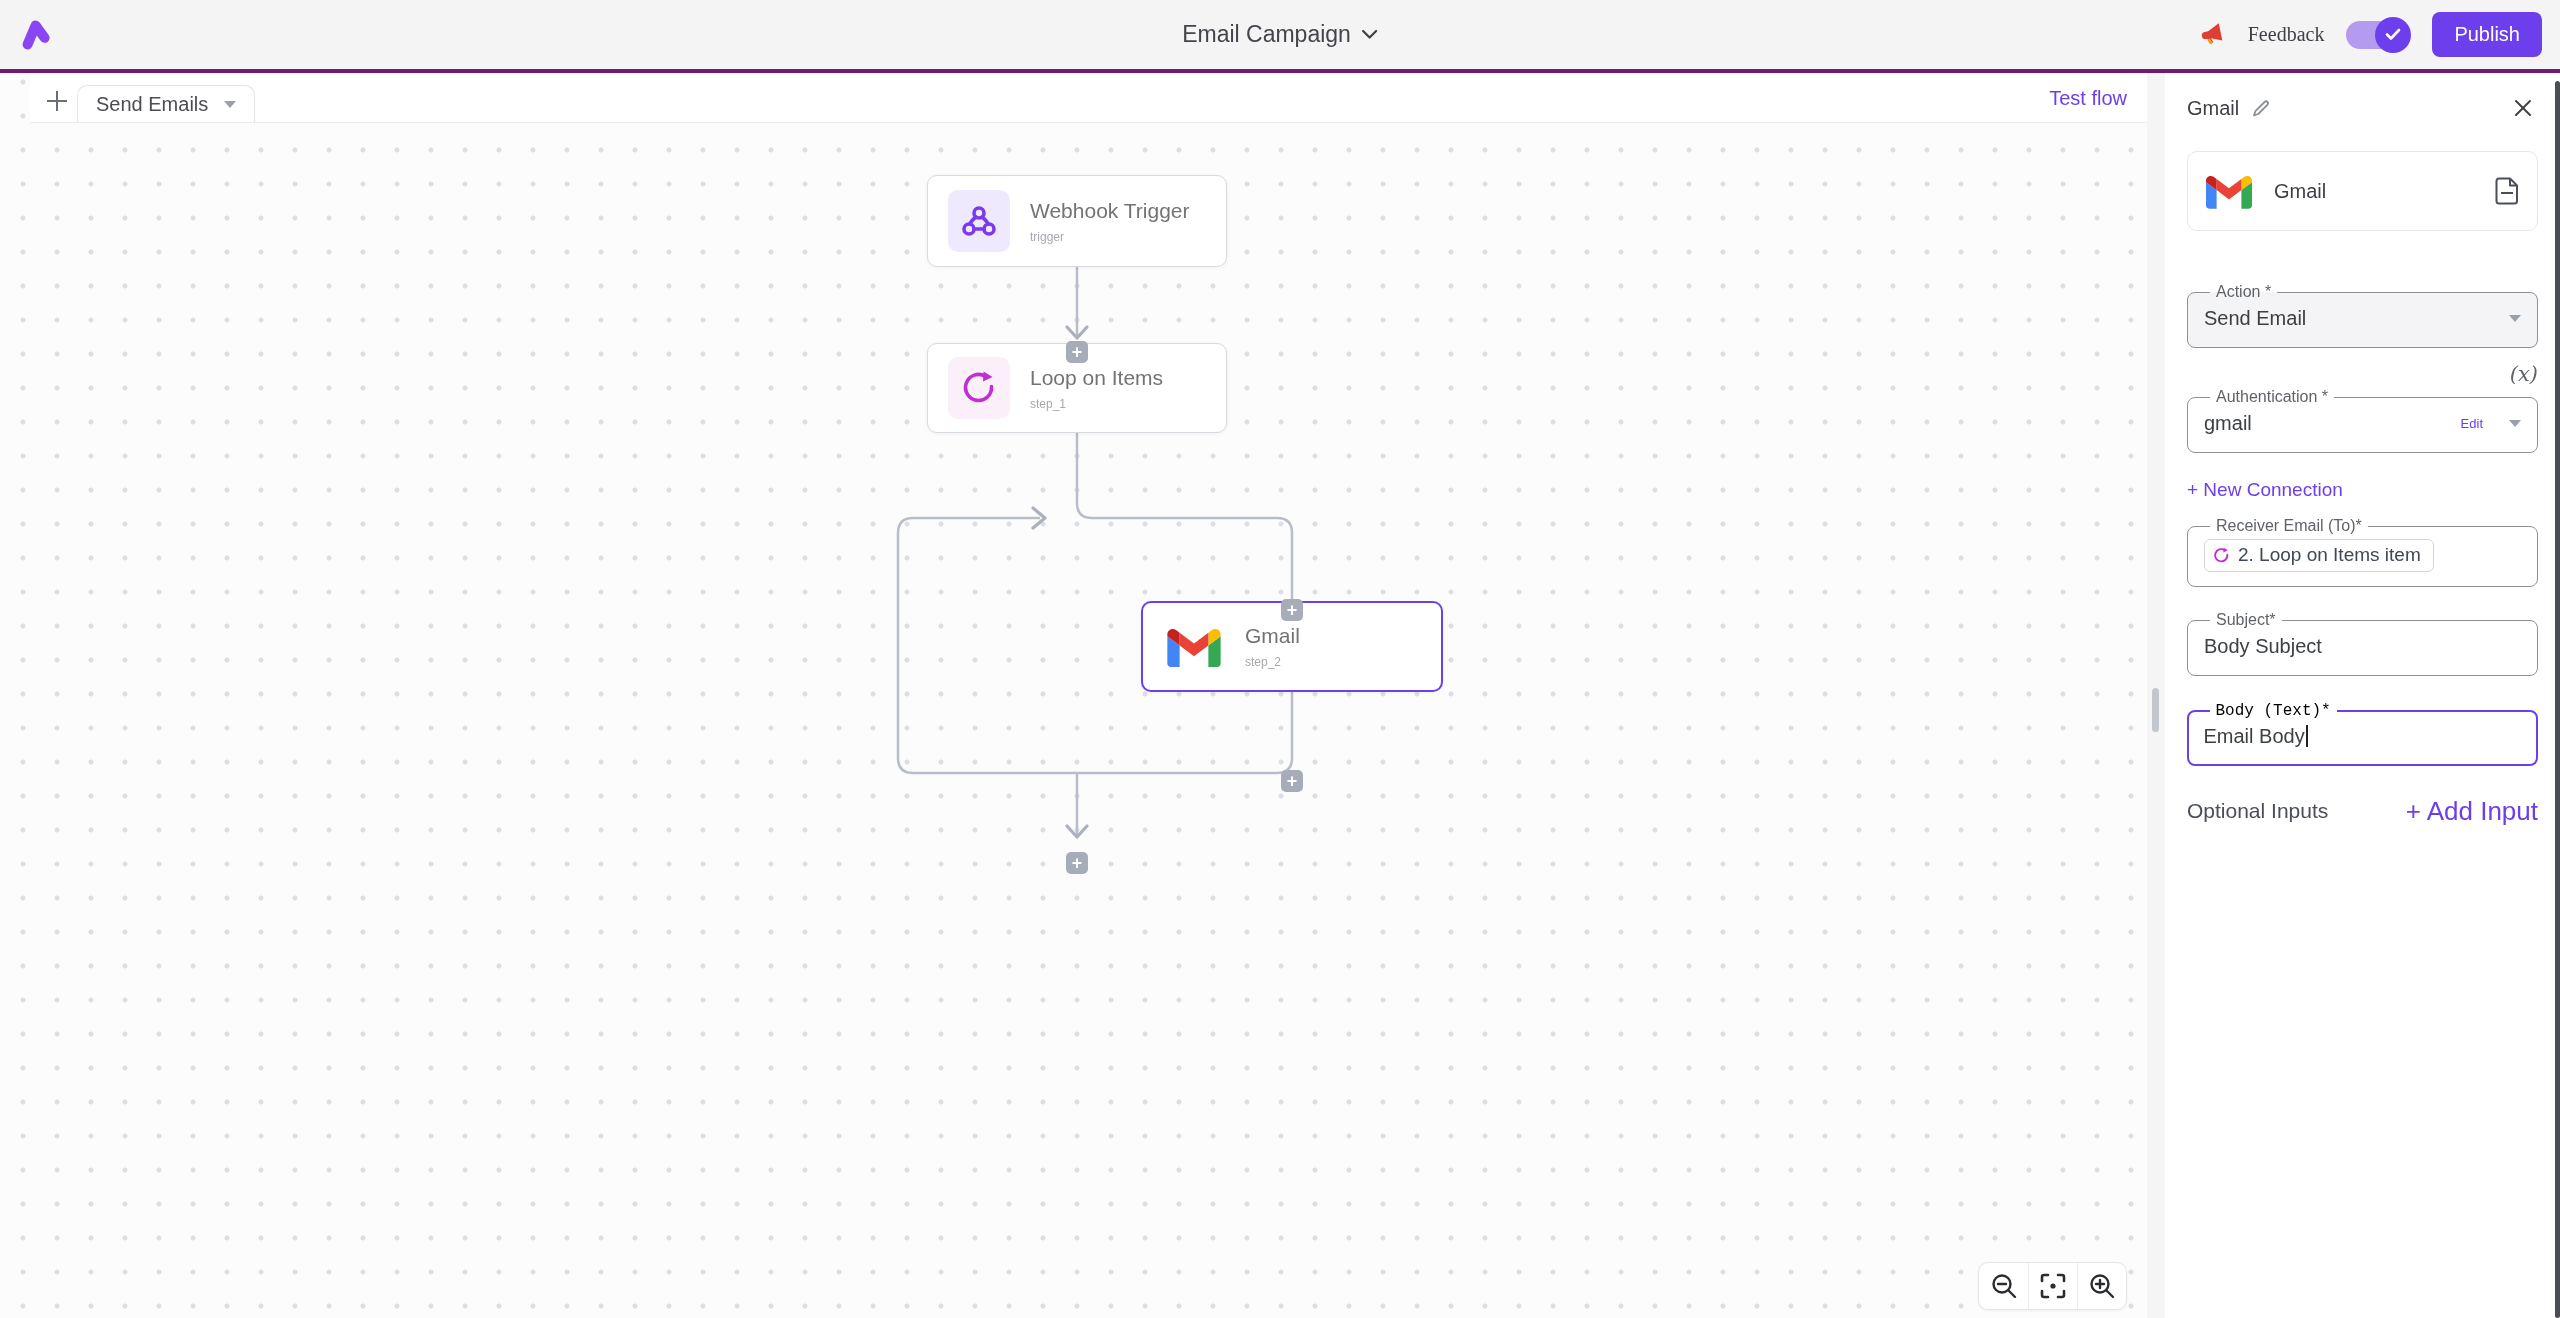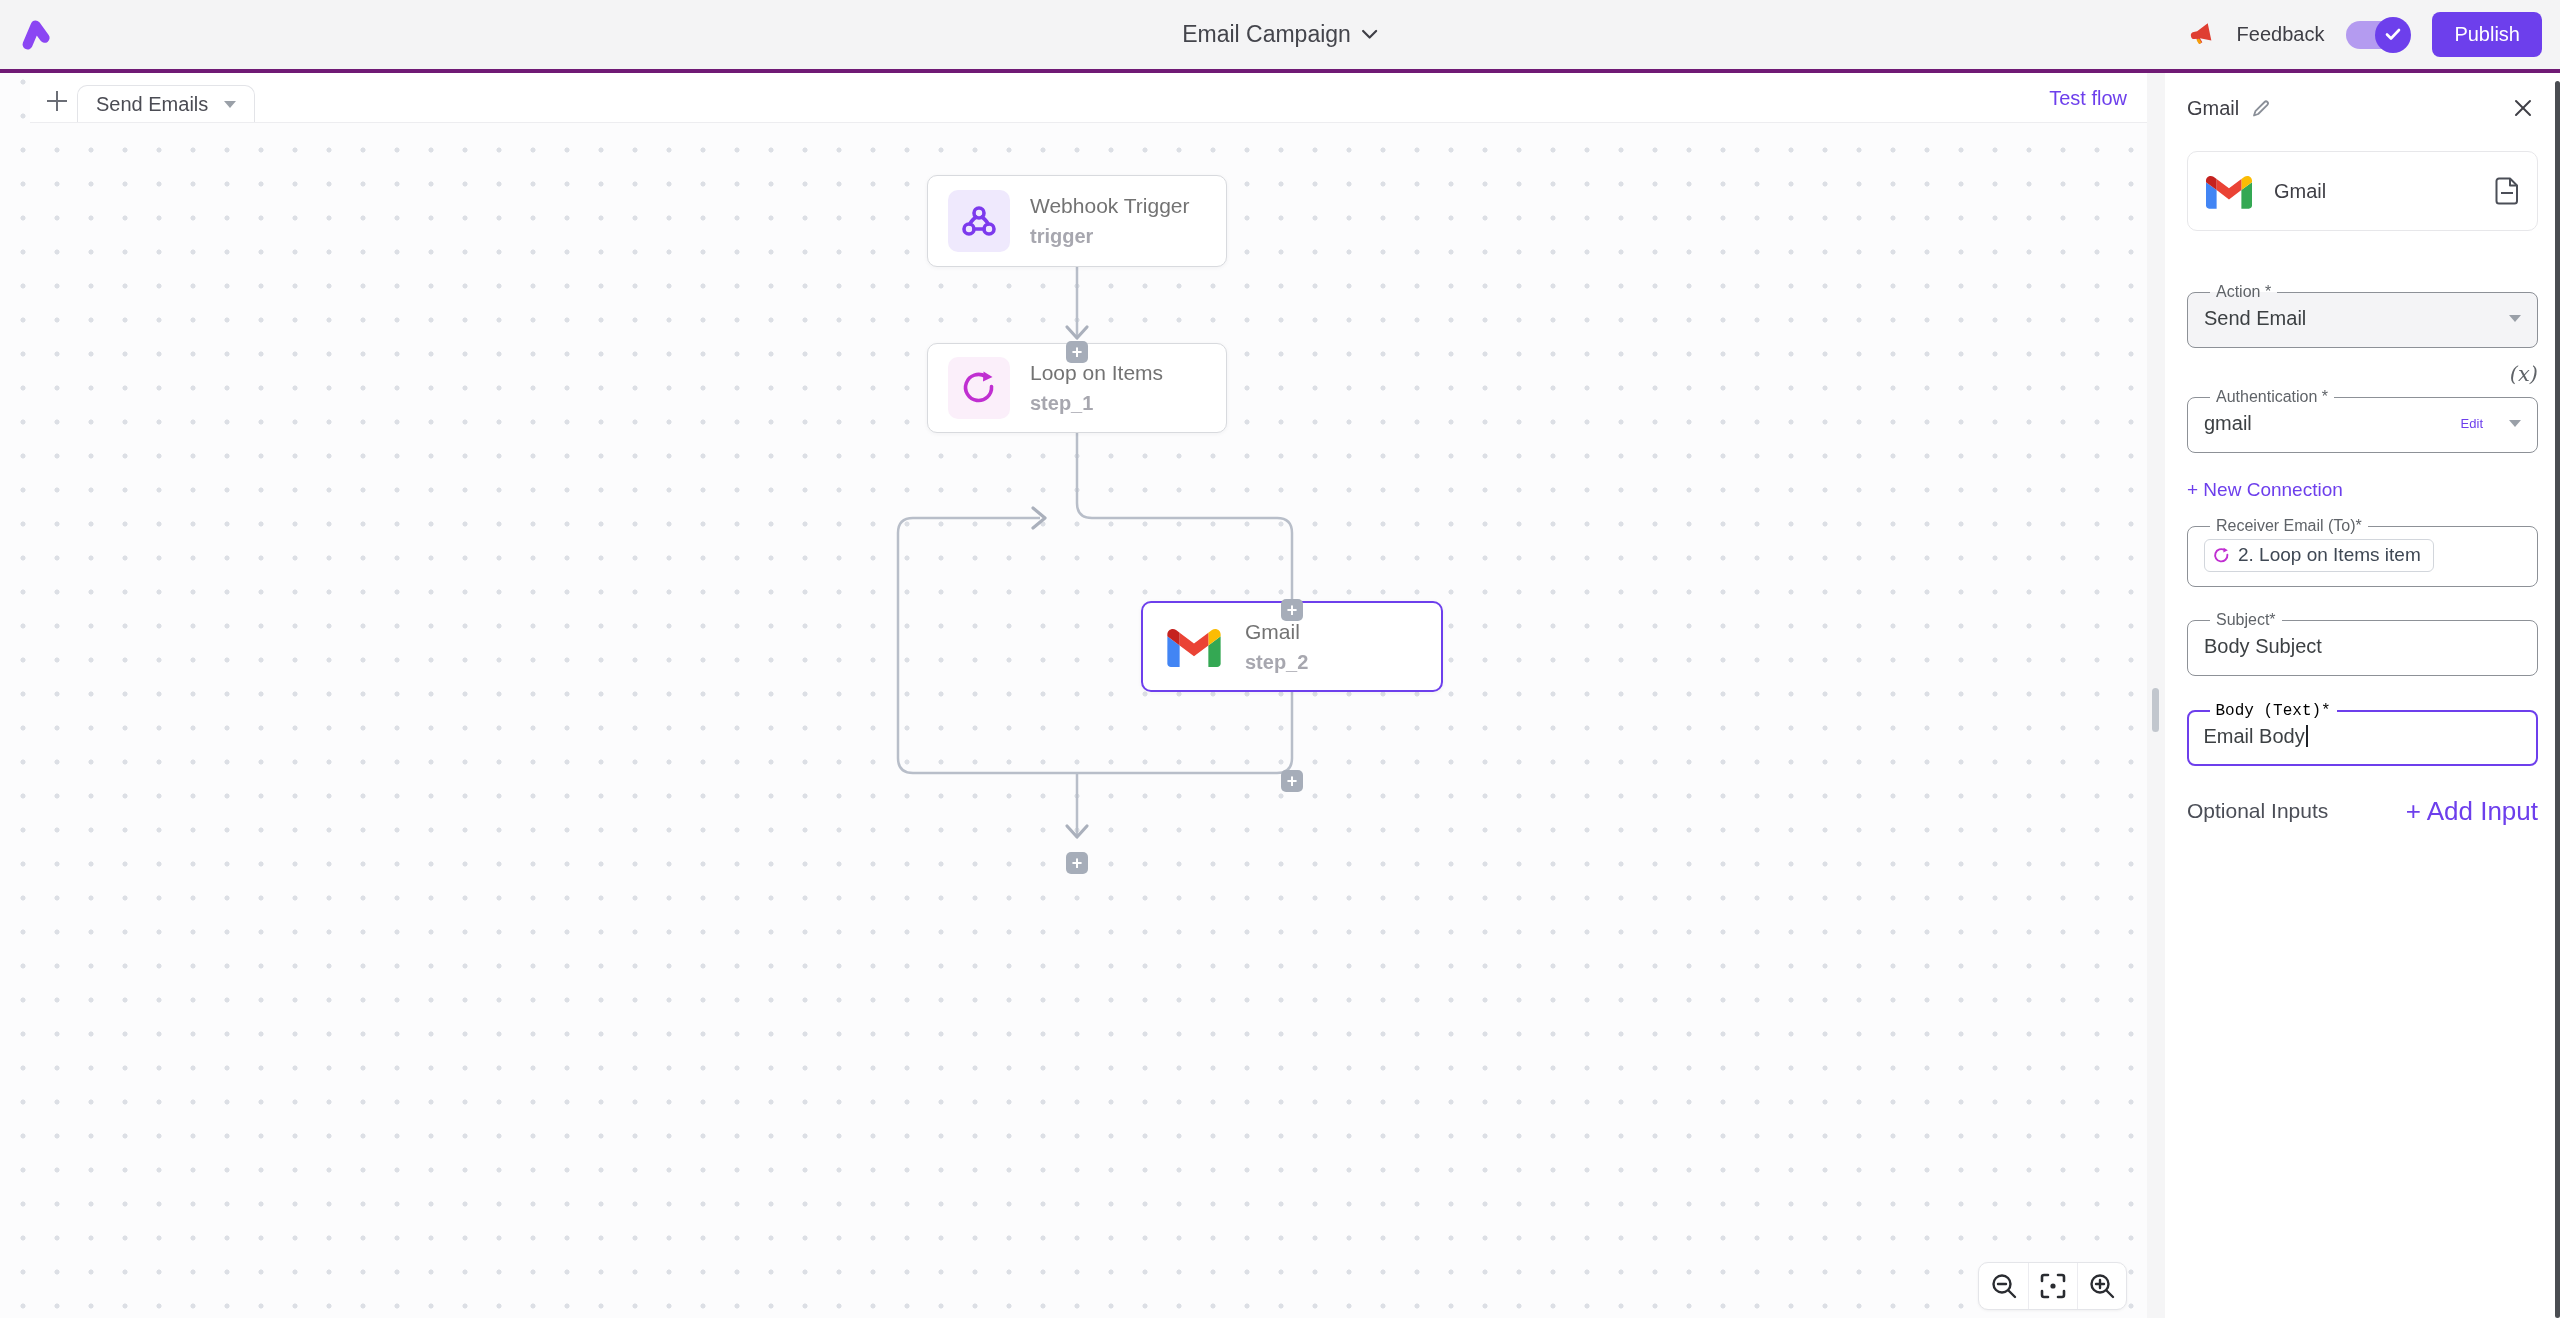--- a/index.html
+++ b/index.html
@@ -7,21 +7,21 @@
   body { font-family:"Liberation Sans","DejaVu Sans",sans-serif; background:#fff; color:#3f3f46; }
 
   
   .topbar { height:73px; background:#f4f4f5; border-bottom:4px solid #701a75;
             display:flex; align-items:center; position:relative; }
   .logo { margin-left:16px; width:44px; height:44px; display:flex; align-items:center; justify-content:center; }
   .title-wrap { position:absolute; left:50%; transform:translateX(-50%);
                 display:flex; align-items:center; gap:10px; cursor:pointer; }
   .flow-title { font-size:23px; color:#44454c; }
   .topbar-right { margin-left:auto; display:flex; align-items:center; gap:22px; margin-right:18px; }
-  .feedback { display:flex; align-items:center; gap:24px; font-size:20px; color:#3f3f46; cursor:pointer; }
+  .feedback { display:flex; align-items:center; gap:24px; font-size:20px; color:#3f3f46; cursor:pointer;font-family:Liberation Serif, serif; }
   .toggle { width:64px; height:28px; border-radius:15px; background:#b49bf0; position:relative; cursor:pointer; }
   .toggle .knob { position:absolute; right:-1px; top:-4px; width:36px; height:36px; border-radius:50%;
                   background:#6d3fec; display:flex; align-items:center; justify-content:center; }
   .publish-btn { background:#6d3fec; color:#fff; font-size:20px; padding:11px 22px;
                  border:none; border-radius:8px; cursor:pointer; }
 
   
   .main { display:flex; height:1245px; }
 
   
@@ -45,21 +45,21 @@
 
   .node { position:absolute; background:#fff; border:1px solid #d8dade; border-radius:10px;
           display:flex; align-items:center; gap:20px; padding:0 20px; z-index:2;
           box-shadow:0 1px 4px rgba(40,40,60,.05); cursor:pointer; }
   .node.selected { border:2.5px solid #6d3fec; }
   .node-icon-box { width:62px; height:62px; border-radius:10px; flex:none;
                    display:flex; align-items:center; justify-content:center; }
   .icon-webhook-bg { background:#efe9fd; }
   .icon-loop-bg { background:#fbeffa; }
   .node-title { font-size:21px; color:#737373; }
-  .node-sub { font-size:20px; color:#a7a7af; margin-top:7px;font-weight:bold; }
+  .node-sub { font-size:12px; color:#a7a7af; margin-top:7px; }
 
   .plus-step { position:absolute; width:22px; height:22px; background:#a6adb9; border-radius:5px;
                color:#fff; display:flex; align-items:center; justify-content:center; z-index:3;
                font-size:18px; font-weight:bold; line-height:1; cursor:pointer; }
 
   .zoomctl { position:absolute; right:20px; bottom:8px; background:#fff; border:1px solid #e4e5e9;
              border-radius:10px; display:flex; z-index:6; box-shadow:0 1px 3px rgba(0,0,0,.05); }
   .zbtn { width:49px; height:46px; display:flex; align-items:center; justify-content:center; cursor:pointer; }
   .zbtn + .zbtn { border-left:1px solid #ececf0; }
 

